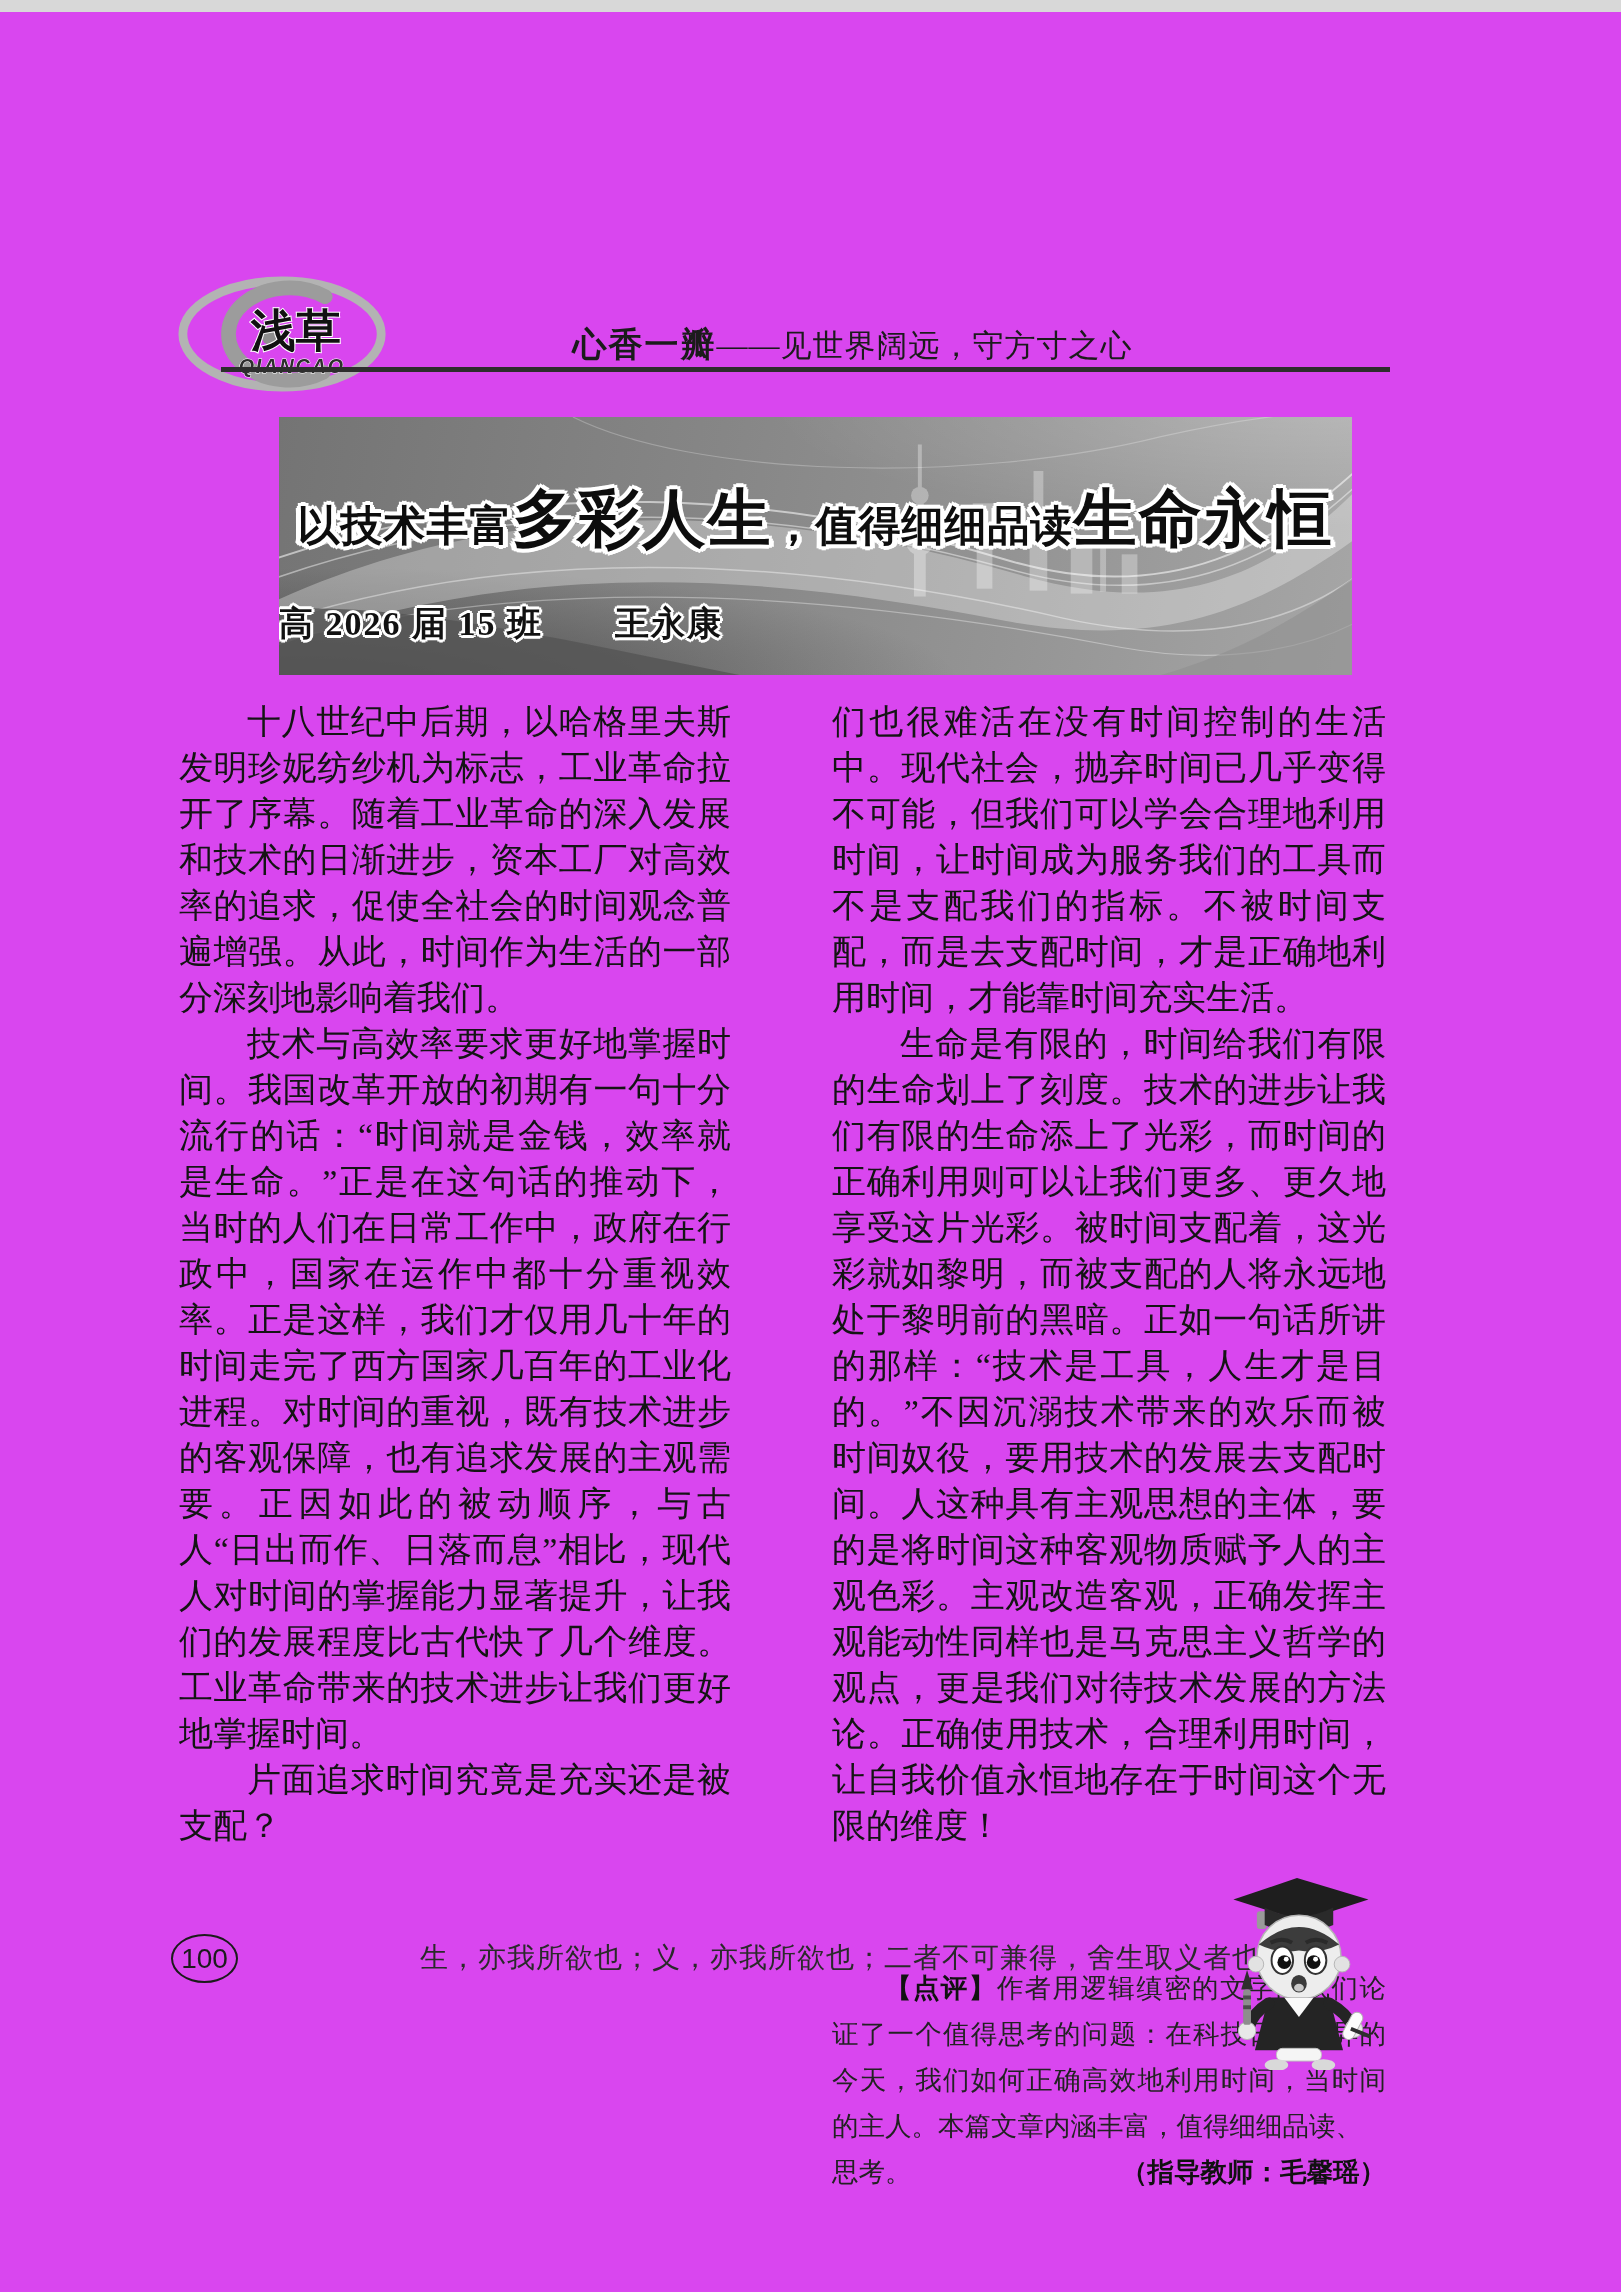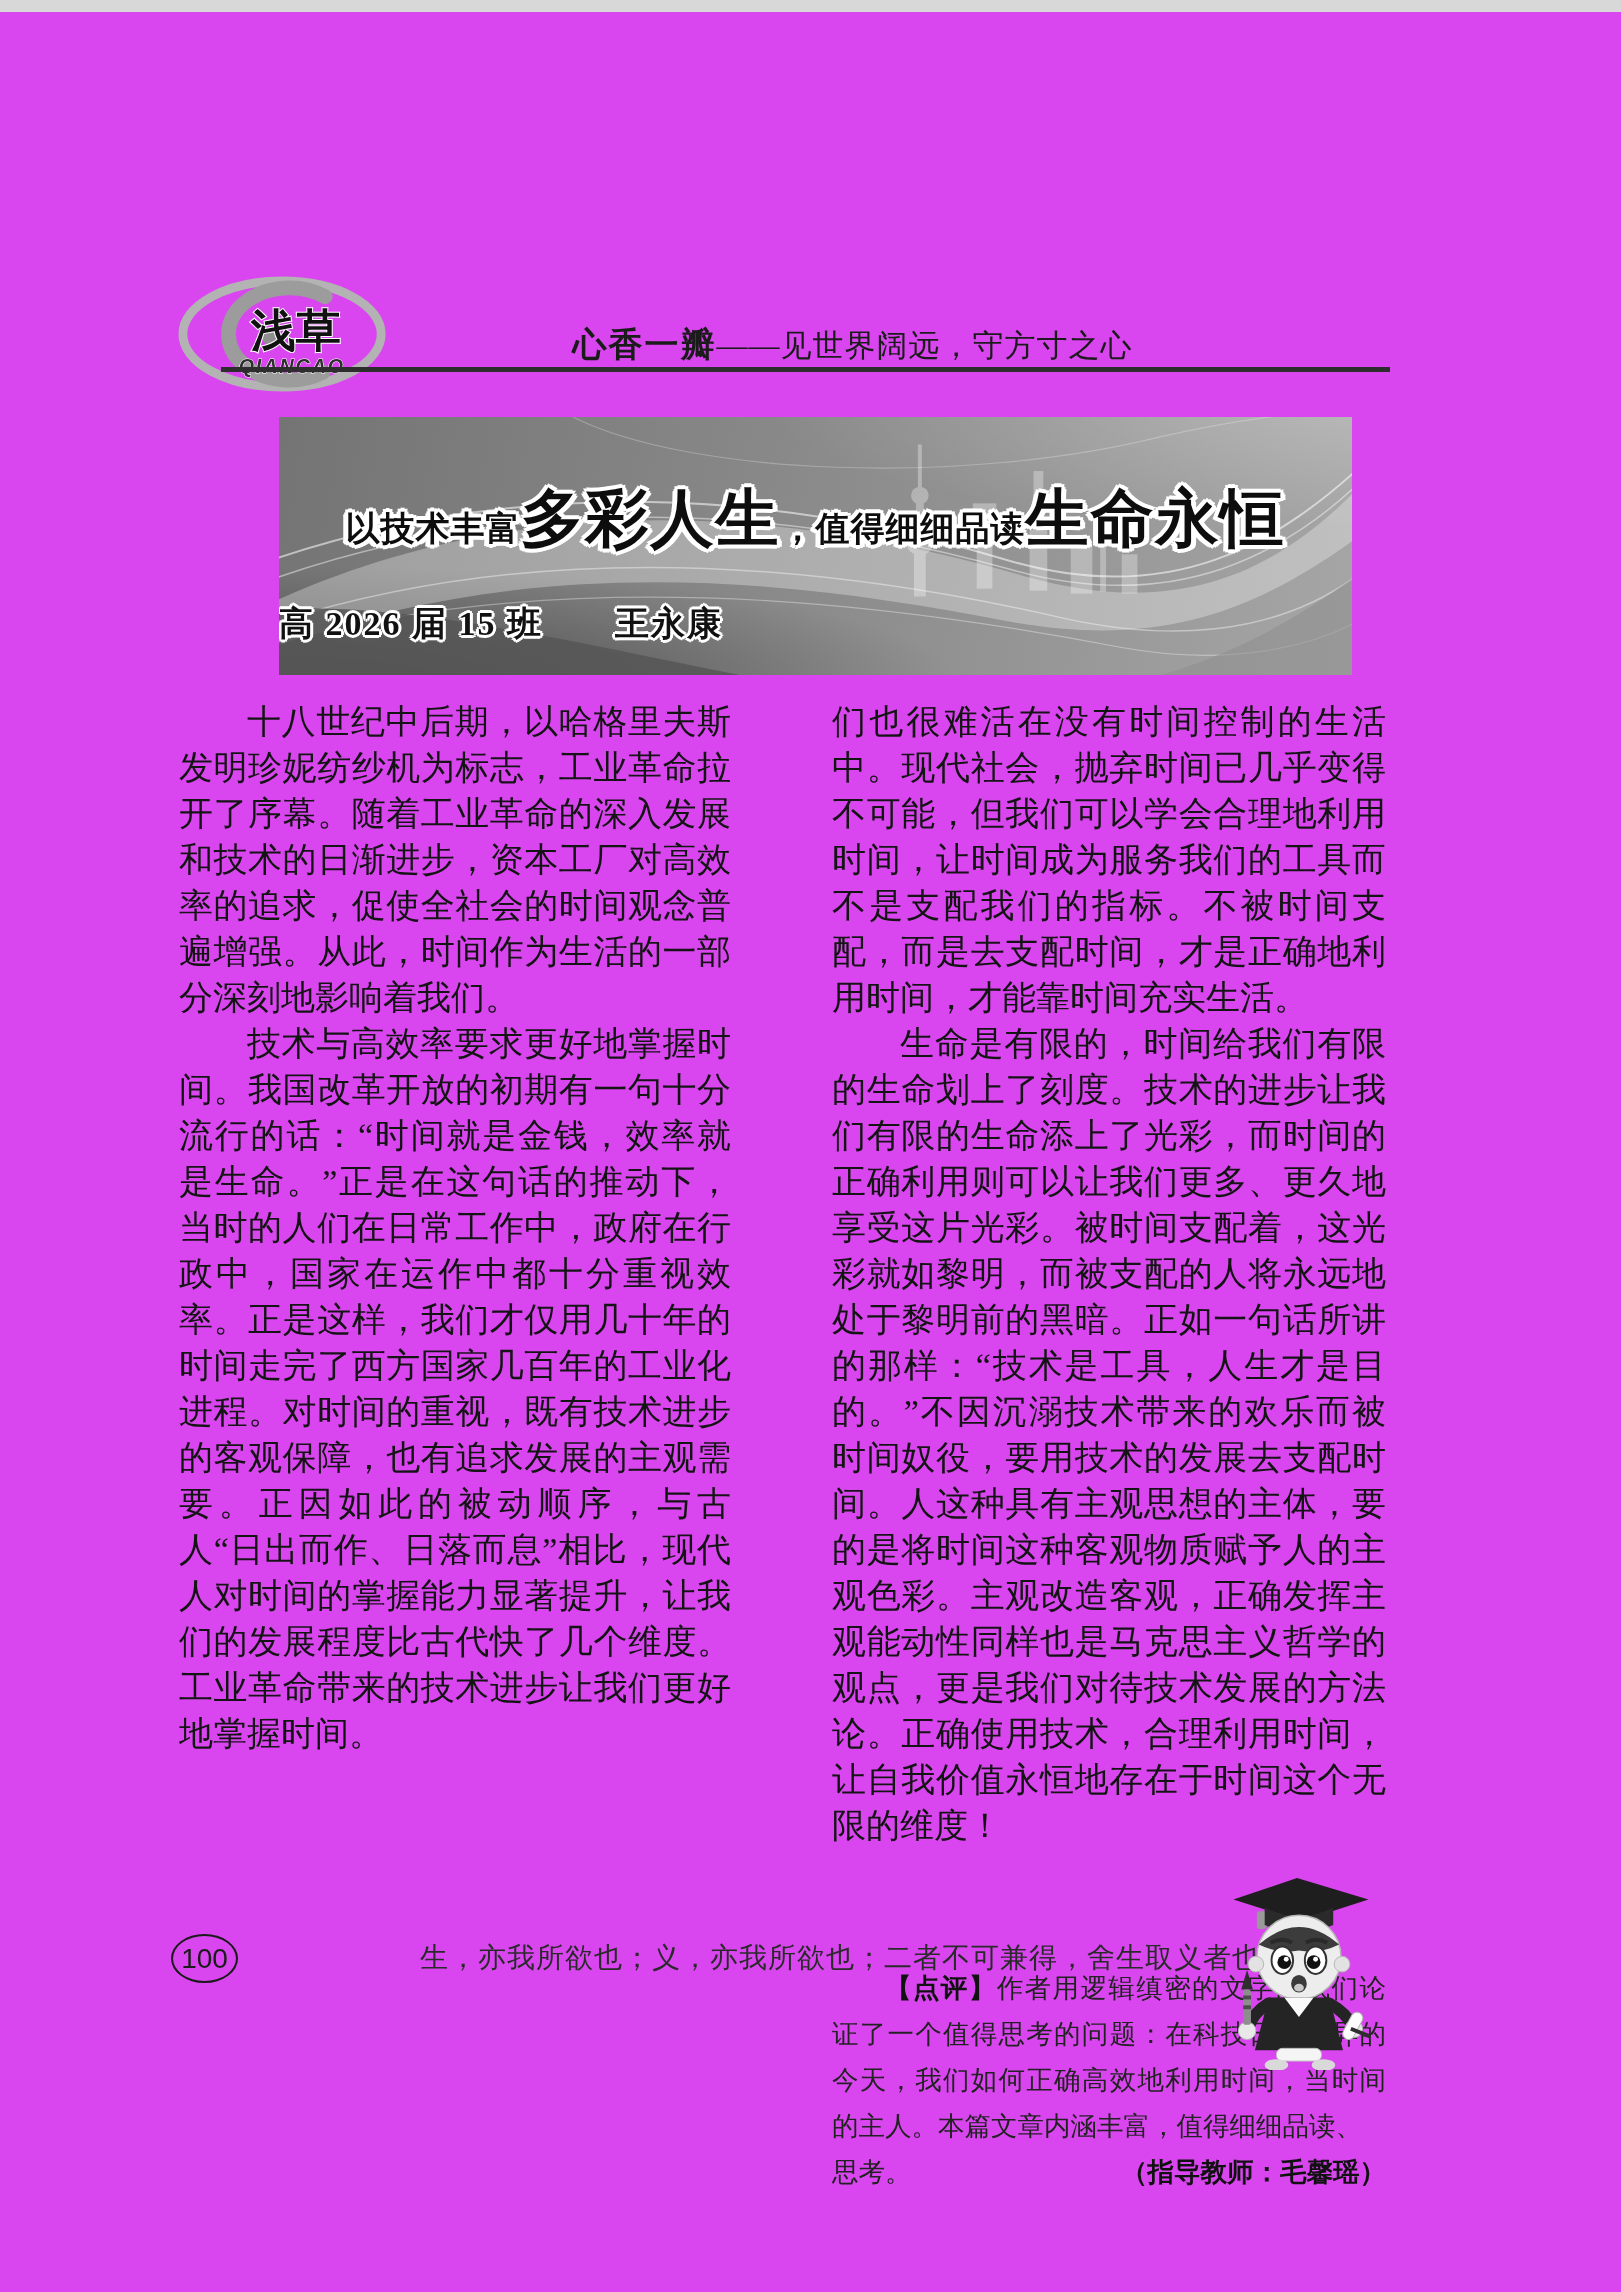--- a/index.html
+++ b/index.html
@@ -37,21 +37,21 @@
   }
   .banner-art { position:absolute; left:0; top:0; width:100%; height:100%; }
   .banner-title {
     position:absolute; left:0; right:0; top:59px; text-align:center;
     white-space:nowrap; color:#0d0d0d;
     font-family:"Liberation Sans","DejaVu Sans",sans-serif; font-weight:800;
     text-shadow:-3.9px 0 0 #fff,3.9px 0 0 #fff,0 -3.9px 0 #fff,0 3.9px 0 #fff,
                 -2.9px -2.9px 0 #fff,2.9px -2.9px 0 #fff,-2.9px 2.9px 0 #fff,2.9px 2.9px 0 #fff,
                 -4.9px 2px 0 #fff,4.9px 2px 0 #fff;
   }
-  .banner-title .t-small { font-size:34px; letter-spacing:1px; }
+  .banner-title .t-small { font-size:42px; letter-spacing:1px; }
   .banner-title .t-big   { font-size:63px; letter-spacing:2px; }
   .banner-byline {
     position:absolute; left:0; right:0; top:184px; 
     font-size:34px; font-weight:700; color:#111; letter-spacing:2px;
     text-shadow:-2.9px 0 0 #fff,2.9px 0 0 #fff,0 -2.9px 0 #fff,0 2.9px 0 #fff,
                 -2px -2px 0 #fff,2px -2px 0 #fff,-2px 2px 0 #fff,2px 2px 0 #fff;
   }
 
   
   .col { position:absolute; top:687px; }
@@ -145,20 +145,21 @@
 
     <div class="banner-title">
       <span class="t-small">以技术丰富</span><span class="t-big">多彩人生</span><span class="t-small">，</span><span class="t-small">值得细细品读</span><span class="t-big">生命永恒</span>
     </div>
     <div class="banner-byline">高 2026 届 15 班　　王永康</div>
   </div>
 
   <div class="col col-left">
     <p class="body-p indent">十八世纪中后期，以哈格里夫斯发明珍妮纺纱机为标志，工业革命拉开了序幕。随着工业革命的深入发展和技术的日渐进步，资本工厂对高效率的追求，促使全社会的时间观念普遍增强。从此，时间作为生活的一部分深刻地影响着我们。</p>
     <p class="body-p indent">技术与高效率要求更好地掌握时间。我国改革开放的初期有一句十分流行的话：“时间就是金钱，效率就是生命。”正是在这句话的推动下，当时的人们在日常工作中，政府在行政中，国家在运作中都十分重视效率。正是这样，我们才仅用几十年的时间走完了西方国家几百年的工业化进程。对时间的重视，既有技术进步的客观保障，也有追求发展的主观需要。正因如此的被动顺序，与古人“日出而作、日落而息”相比，现代人对时间的掌握能力显著提升，让我们的发展程度比古代快了几个维度。工业革命带来的技术进步让我们更好地掌握时间。</p>
+    <p class="body-p indent">片面追求时间究竟是充实还是被支配？</p>
   </div>
 
   <div class="col col-right">
     <p class="body-p">们也很难活在没有时间控制的生活中。现代社会，抛弃时间已几乎变得不可能，但我们可以学会合理地利用时间，让时间成为服务我们的工具而不是支配我们的指标。不被时间支配，而是去支配时间，才是正确地利用时间，才能靠时间充实生活。</p>
     <p class="body-p indent">生命是有限的，时间给我们有限的生命划上了刻度。技术的进步让我们有限的生命添上了光彩，而时间的正确利用则可以让我们更多、更久地享受这片光彩。被时间支配着，这光彩就如黎明，而被支配的人将永远地处于黎明前的黑暗。正如一句话所讲的那样：“技术是工具，人生才是目的。”不因沉溺技术带来的欢乐而被时间奴役，要用技术的发展去支配时间。人这种具有主观思想的主体，要的是将时间这种客观物质赋予人的主观色彩。主观改造客观，正确发挥主观能动性同样也是马克思主义哲学的观点，更是我们对待技术发展的方法论。正确使用技术，合理利用时间，让自我价值永恒地存在于时间这个无限的维度！</p>
 
     <div class="comment">
       <p class="comment-p"><span class="comment-label">【点评】</span><span>作者用逻辑缜密的文字向我们论证了一个值得思考的问题：在科技日新月异的今天，我们如何正确高效地利用时间，当时间的主人。本篇文章内涵丰富，值得细细品读、</span></p>
       <div class="comment-last">
         <span>思考。</span>

